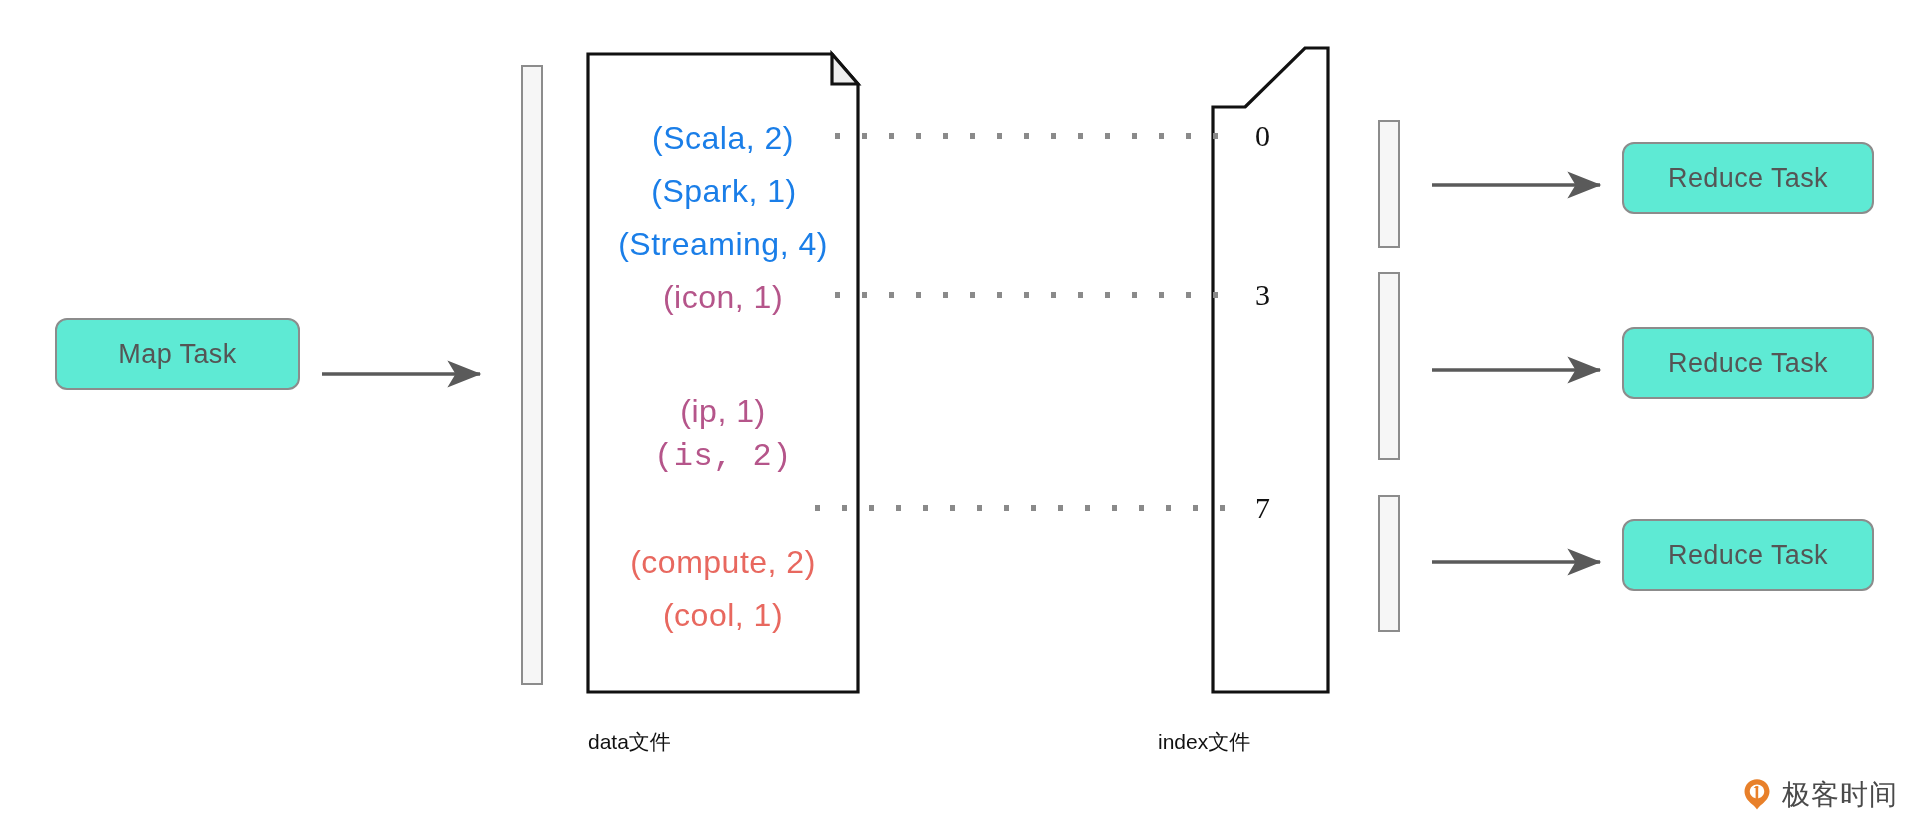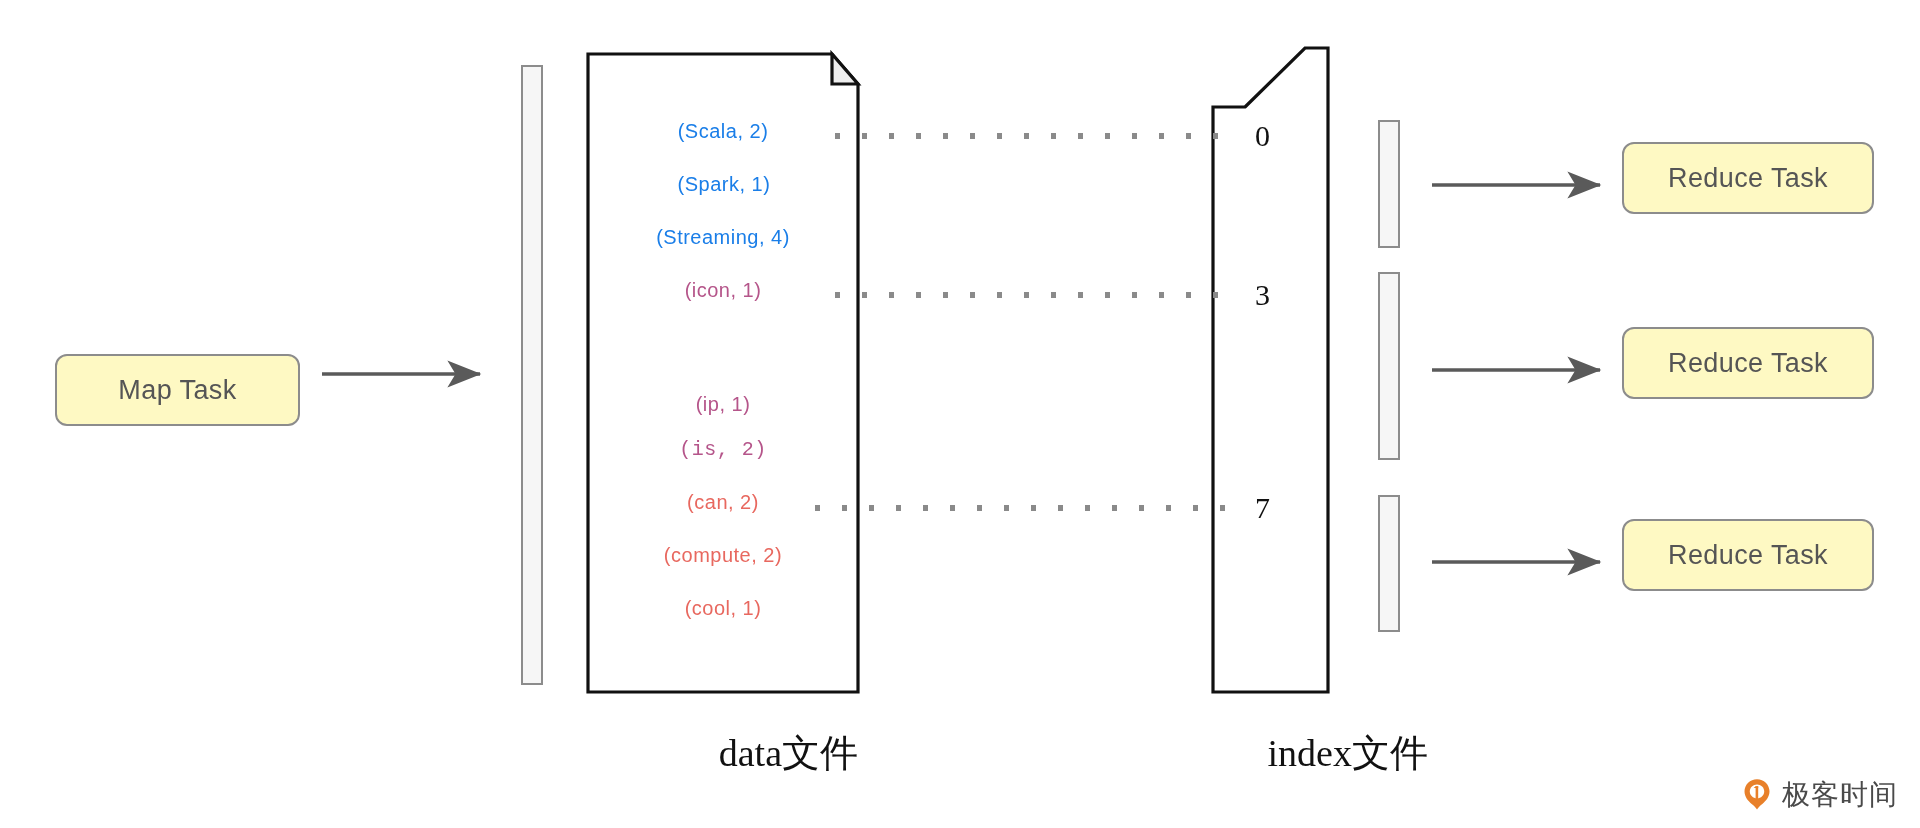--- a/index.html
+++ b/index.html
@@ -22,21 +22,21 @@
     left: 0;
     top: 0;
     width: 1920px;
     height: 828px;
   }
 
   
   .task-box {
     position: absolute;
     box-sizing: border-box;
-    background: #fef9c3;
+    background: #5eead4;
     border: 2px solid #8c8c8c;
     border-radius: 12px;
     display: flex;
     align-items: center;
     justify-content: center;
     color: #555555;
     font-size: 27px;
     letter-spacing: .4px;
     font-family: "Liberation Sans", "DejaVu Sans", sans-serif;
   }
@@ -46,32 +46,32 @@
     position: absolute;
     box-sizing: border-box;
     background: #f6f6f6;
     border: 2px solid #8c8c8c;
   }
 
   
   .file-label {
     position: absolute;
     color: #111111;
-    font-size: 38px;
-    text-align: right;
+    font-size: 21px;
+    text-align: left;
     white-space: nowrap;
-    font-family: Liberation Serif, serif;
+    font-family: Liberation Sans, sans-serif;
   }
 
   
   .entry {
     position: absolute;
     text-align: center;
     white-space: nowrap;
-    font-size: 20px;
+    font-size: 32px;
     letter-spacing: .5px;
     font-family: "Liberation Sans", "DejaVu Sans", sans-serif;
   }
 
   
   .offset {
     position: absolute;
     color: #111111;
     font-size: 30px;
     white-space: nowrap;
@@ -120,35 +120,34 @@
 
     <line x1="815" y1="508" x2="1240" y2="508" stroke="#8a8a8a" stroke-width="6" stroke-linecap="butt" stroke-dasharray="5 22"></line>
 
     <line x1="322" y1="374" x2="480" y2="374" stroke="#5a5a5a" stroke-width="3.4" marker-end="url(#arrowHead)"></line>
 
     <line x1="1432" y1="185" x2="1600" y2="185" stroke="#5a5a5a" stroke-width="3.4" marker-end="url(#arrowHead)"></line>
     <line x1="1432" y1="370" x2="1600" y2="370" stroke="#5a5a5a" stroke-width="3.4" marker-end="url(#arrowHead)"></line>
     <line x1="1432" y1="562" x2="1600" y2="562" stroke="#5a5a5a" stroke-width="3.4" marker-end="url(#arrowHead)"></line>
   </svg>
 
-  <div class="task-box" style="left:55px; top:354px; width:245px; height:72px;">
+  <div class="task-box" style="left:55px; top:318px; width:245px; height:72px;">
     <span>Map Task</span>
   </div>
 
   <div class="bracket" style="left:521px; top:65px; width:22px; height:620px;"></div>
 
   <div class="entry" style="left:588px; top:120px; width:270px; color:#1a7ee8;">(Scala,  2)</div>
   <div class="entry" style="left:588px; top:173px; width:272px; color:#1a7ee8;">(Spark,  1)</div>
   <div class="entry" style="left:588px; top:226px; width:270px; color:#1a7ee8;">(Streaming,  4)</div>
 
   <div class="entry" style="left:588px; top:279px; width:270px; color:#b5558a;">(icon,  1)</div>
   <div class="entry" style="left:588px; top:385px; width:270px; color:#b5558a;margin-top:8px;">(ip,  1)</div>
   <div class="entry" style="left:588px; top:438px; width:270px; color:#b5558a;font-family:Liberation Mono, monospace;">(is,  2)</div>
 
-  <div class="entry" style="left:588px; top:491px; width:270px; color:#e8685f;">(can,  2)</div>
   <div class="entry" style="left:588px; top:544px; width:270px; color:#e8685f;">(compute,  2)</div>
   <div class="entry" style="left:588px; top:597px; width:270px; color:#e8685f;">(cool,  1)</div>
 
   <div class="offset" style="left:1255px; top:119px;">0</div>
   <div class="offset" style="left:1255px; top:278px;">3</div>
   <div class="offset" style="left:1255px; top:491px;">7</div>
 
   <div class="file-label" style="left:588px; top:728px; width:270px;">data文件</div>
   <div class="file-label" style="left:1158px; top:728px; width:270px;">index文件</div>
 

